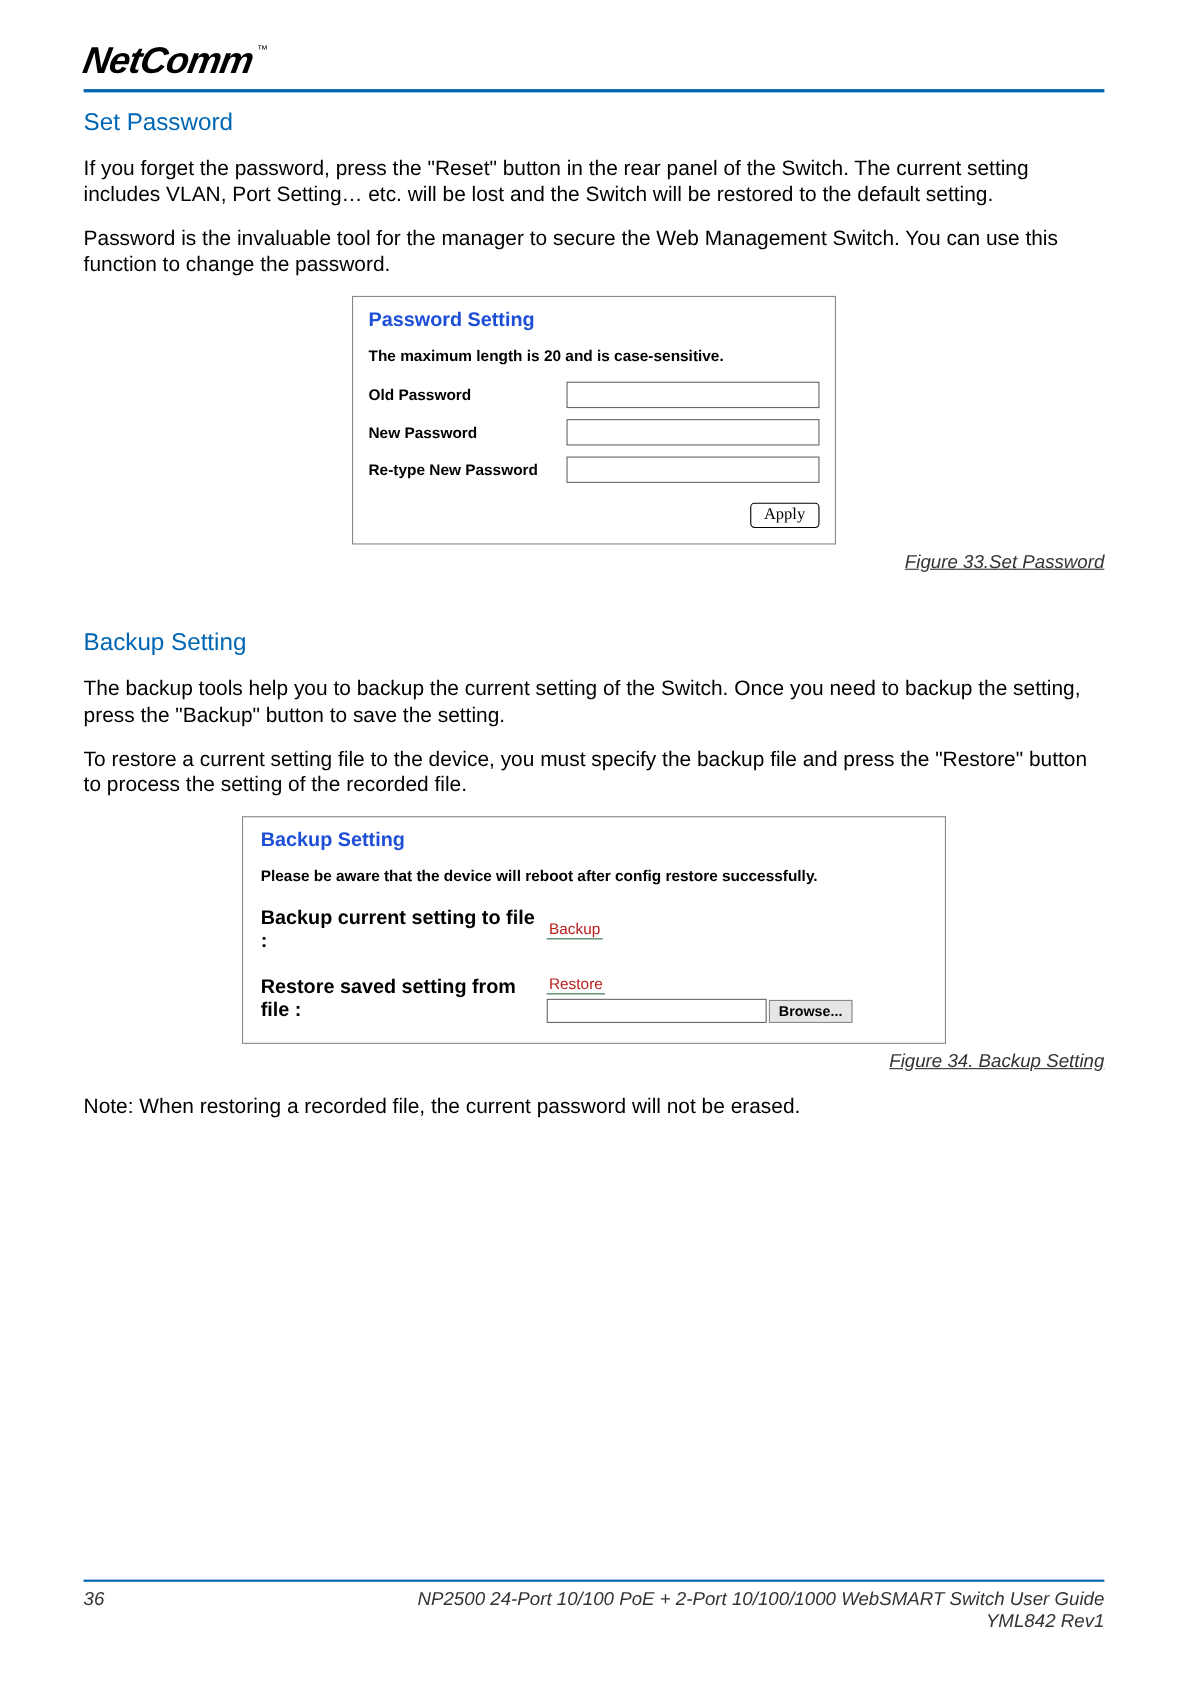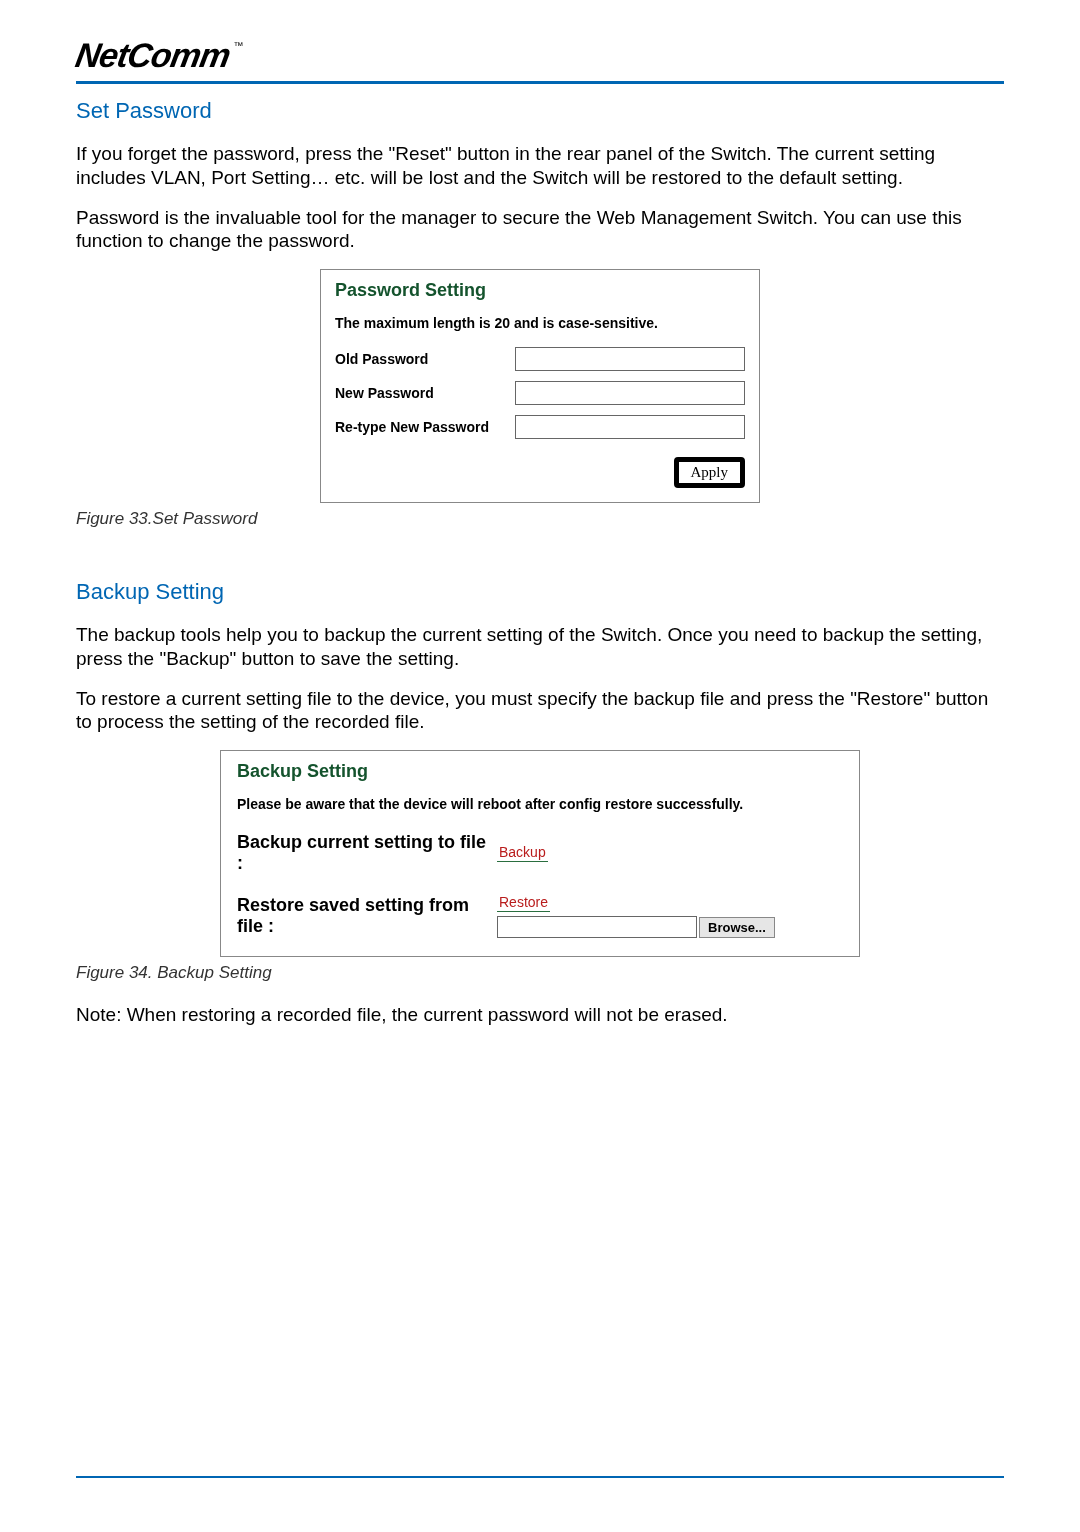--- a/index.html
+++ b/index.html
@@ -59,21 +59,21 @@
   }
   .panel1 {
     display: inline-block;
     width: 440px;
     border: 1px solid #888;
     background: #fff;
     text-align: left;
     padding: 10px 14px 14px 14px;
   }
   .panel-title {
-    color: #14532d;
+    color: #1d4ed8;
     font-family: Arial, sans-serif;
     font-weight: bold;
     font-size: 18px;
     margin-bottom: 14px;
   }
   .panel-note {
     font-weight: bold;
     font-size: 14px;
     margin-bottom: 16px;
     color: #000;
@@ -93,33 +93,34 @@
     height: 24px;
     border: 1px solid #666;
     background: #fff;
   }
   .apply-row {
     text-align: right;
     margin-top: 18px;
   }
   .apply-btn {
     background: #fff;
-    border: 5px solid #000000;
+    border: 1px solid #000000;
     border-radius: 4px;
     padding: 2px 12px;
     font-family: "Times New Roman", serif;
     font-size: 15px;
     cursor: pointer;
   }
   .caption {
     font-style: italic;
     font-size: 17px;
     color: #333;
     margin-top: 6px;
-    text-align: left;
+    text-align: right;
+    text-decoration: underline;
   }
   .panel2 {
     display: inline-block;
     width: 640px;
     border: 1px solid #888;
     background: #fff;
     text-align: left;
     padding: 10px 16px 18px 16px;
   }
   .row2 {
@@ -257,13 +258,20 @@
       </div>
     </div>
     <div class="caption">Figure 34. Backup Setting</div>
   </div>
 
   <p class="body-text" style="margin-top:10px;">Note: When restoring a recorded file, the current password will not be erased.</p>
 </div>
 
 <div class="footer">
   <hr class="hr-bottom">
+  <div class="footer-row">
+    <div>36</div>
+    <div class="footer-right">
+      <div>NP2500 24-Port 10/100 PoE + 2-Port 10/100/1000 WebSMART Switch User Guide</div>
+      <div>YML842 Rev1</div>
+    </div>
+  </div>
 </div>
 
 </body></html>

